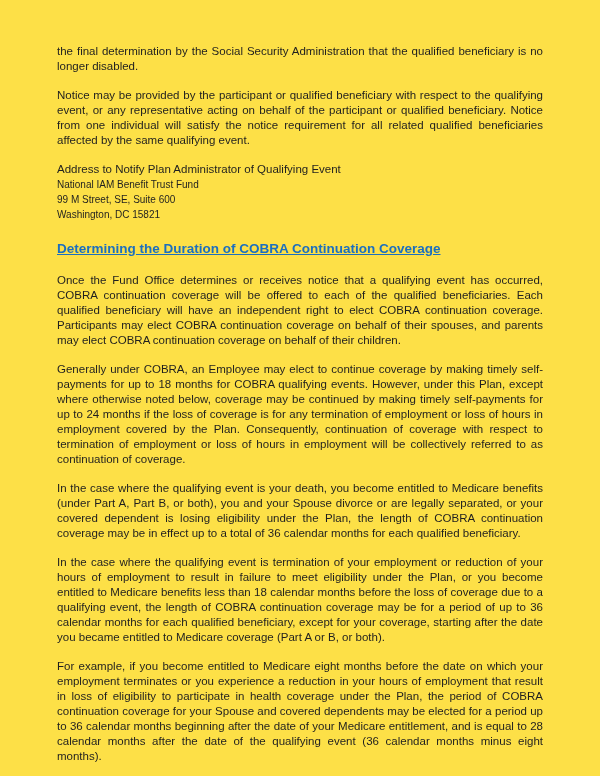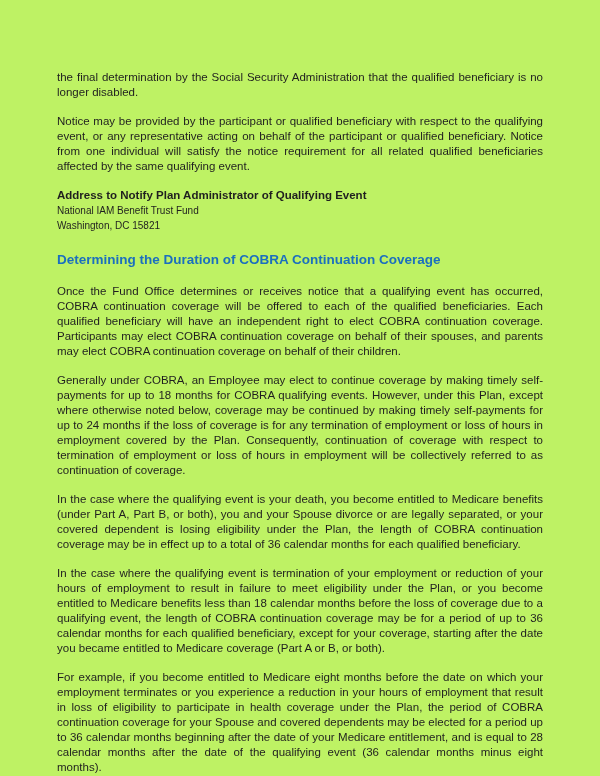--- a/index.html
+++ b/index.html
@@ -5,39 +5,39 @@
   html, body {
     margin: 0;
     padding: 0;
     background: #ffffff;
   }
   .page {
     position: relative;
     width: 600px;
     height: 776px;
     box-sizing: border-box;
-    background: #bef264;
-    padding: 70px 57px 0 57px;
+    background: #fde047;
+    padding: 44px 57px 0 57px;
     font-family: "Liberation Sans", sans-serif;
     color: #1f1f1f;
     overflow: hidden;
   }
   .para {
     font-size: 11.5px;
     line-height: 15px;
     text-align: justify;
     margin: 0 0 14px 0;
   }
   .address-block {
     margin: 0 0 18px 0;
   }
   .address-heading {
     font-size: 11.5px;
     line-height: 15px;
-    font-weight: bold;
+    font-weight: normal;
     margin: 0;
   }
   .address-line {
     font-size: 10px;
     line-height: 15px;
     margin: 0;
   }
   .section-heading {
     font-size: 13.5px;
     line-height: 17px;
@@ -60,24 +60,25 @@
 
 <div class="page">
 
   <p class="para">the final determination by the Social Security Administration that the qualified beneficiary is no longer disabled.</p>
 
   <p class="para">Notice may be provided by the participant or qualified beneficiary with respect to the qualifying event, or any representative acting on behalf of the participant or qualified beneficiary. Notice from one individual will satisfy the notice requirement for all related qualified beneficiaries affected by the same qualifying event.</p>
 
   <div class="address-block">
     <p class="address-heading">Address to Notify Plan Administrator of Qualifying Event</p>
     <p class="address-line">National IAM Benefit Trust Fund</p>
+    <p class="address-line">99 M Street, SE, Suite 600</p>
     <p class="address-line">Washington, DC 15821</p>
   </div>
 
-  <h2 class="section-heading" style="color: rgb(27, 111, 191);">Determining the Duration of COBRA Continuation Coverage</h2>
+  <h2 class="section-heading" style="color: rgb(27, 111, 191); text-decoration: underline;">Determining the Duration of COBRA Continuation Coverage</h2>
 
   <p class="para">Once the Fund Office determines or receives notice that a qualifying event has occurred, COBRA continuation coverage will be offered to each of the qualified beneficiaries. Each qualified beneficiary will have an independent right to elect COBRA continuation coverage. Participants may elect COBRA continuation coverage on behalf of their spouses, and parents may elect COBRA continuation coverage on behalf of their children.</p>
 
   <p class="para">Generally under COBRA, an Employee may elect to continue coverage by making timely self-payments for up to 18 months for COBRA qualifying events.  However, under this Plan, except where otherwise noted below, coverage may be continued by making timely self-payments for up to 24 months if the loss of coverage is for any termination of employment or loss of hours in employment covered by the Plan. Consequently, continuation of coverage with respect to termination of employment or loss of hours in employment will be collectively referred to as continuation of coverage.</p>
 
   <p class="para">In the case where the qualifying event is your death, you become entitled to Medicare benefits (under Part A, Part B, or both), you and your Spouse divorce or are legally separated, or your covered dependent is losing eligibility under the Plan, the length of COBRA continuation coverage may be in effect up to a total of 36 calendar months for each qualified beneficiary.</p>
 
   <p class="para">In the case where the qualifying event is termination of your employment or reduction of your hours of employment to result in failure to meet eligibility under the Plan, or you become entitled to Medicare benefits less than 18 calendar months before the loss of coverage due to a qualifying event, the length of COBRA continuation coverage may be for a period of up to 36 calendar months for each qualified beneficiary,  except for your coverage, starting after the date you became entitled to Medicare coverage (Part A or B, or both).</p>
 
   <p class="para">For example, if you become entitled to Medicare eight months before the date on which your employment terminates or you experience a reduction in your hours of employment that result in loss of eligibility to participate in health coverage under the Plan, the period of COBRA continuation coverage for your Spouse and covered dependents may be elected for a period up to 36 calendar months beginning after the date of your Medicare entitlement,  and is equal to 28 calendar months after the date of the qualifying event (36 calendar months minus eight months).</p>

